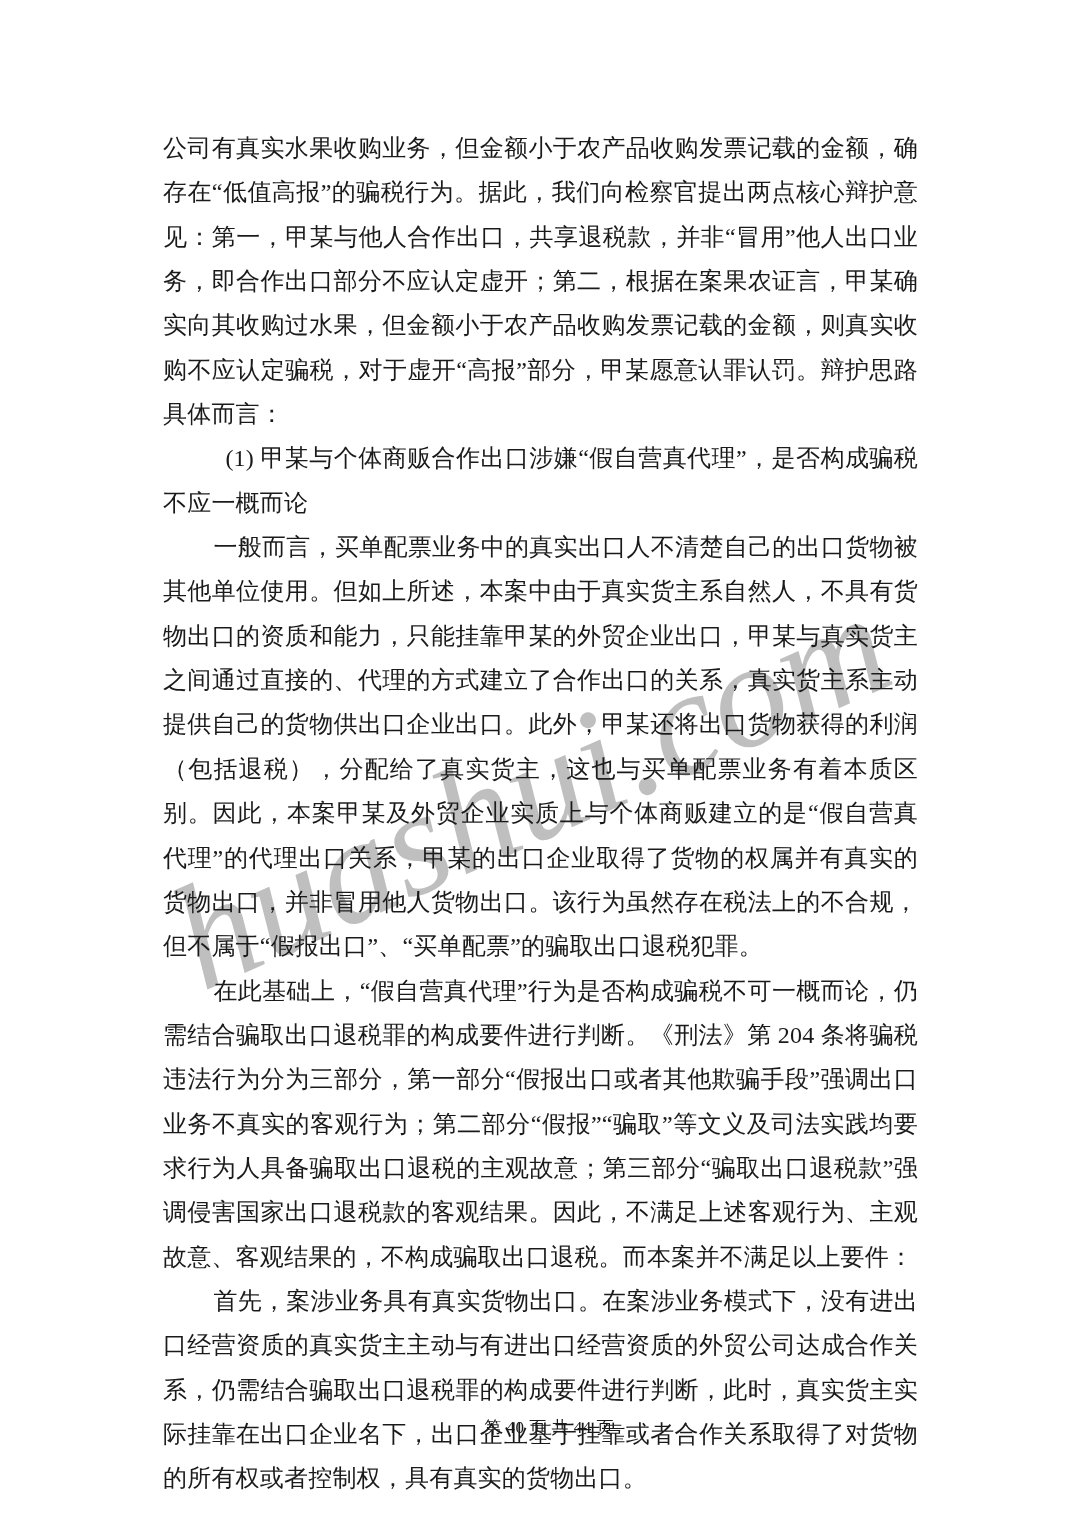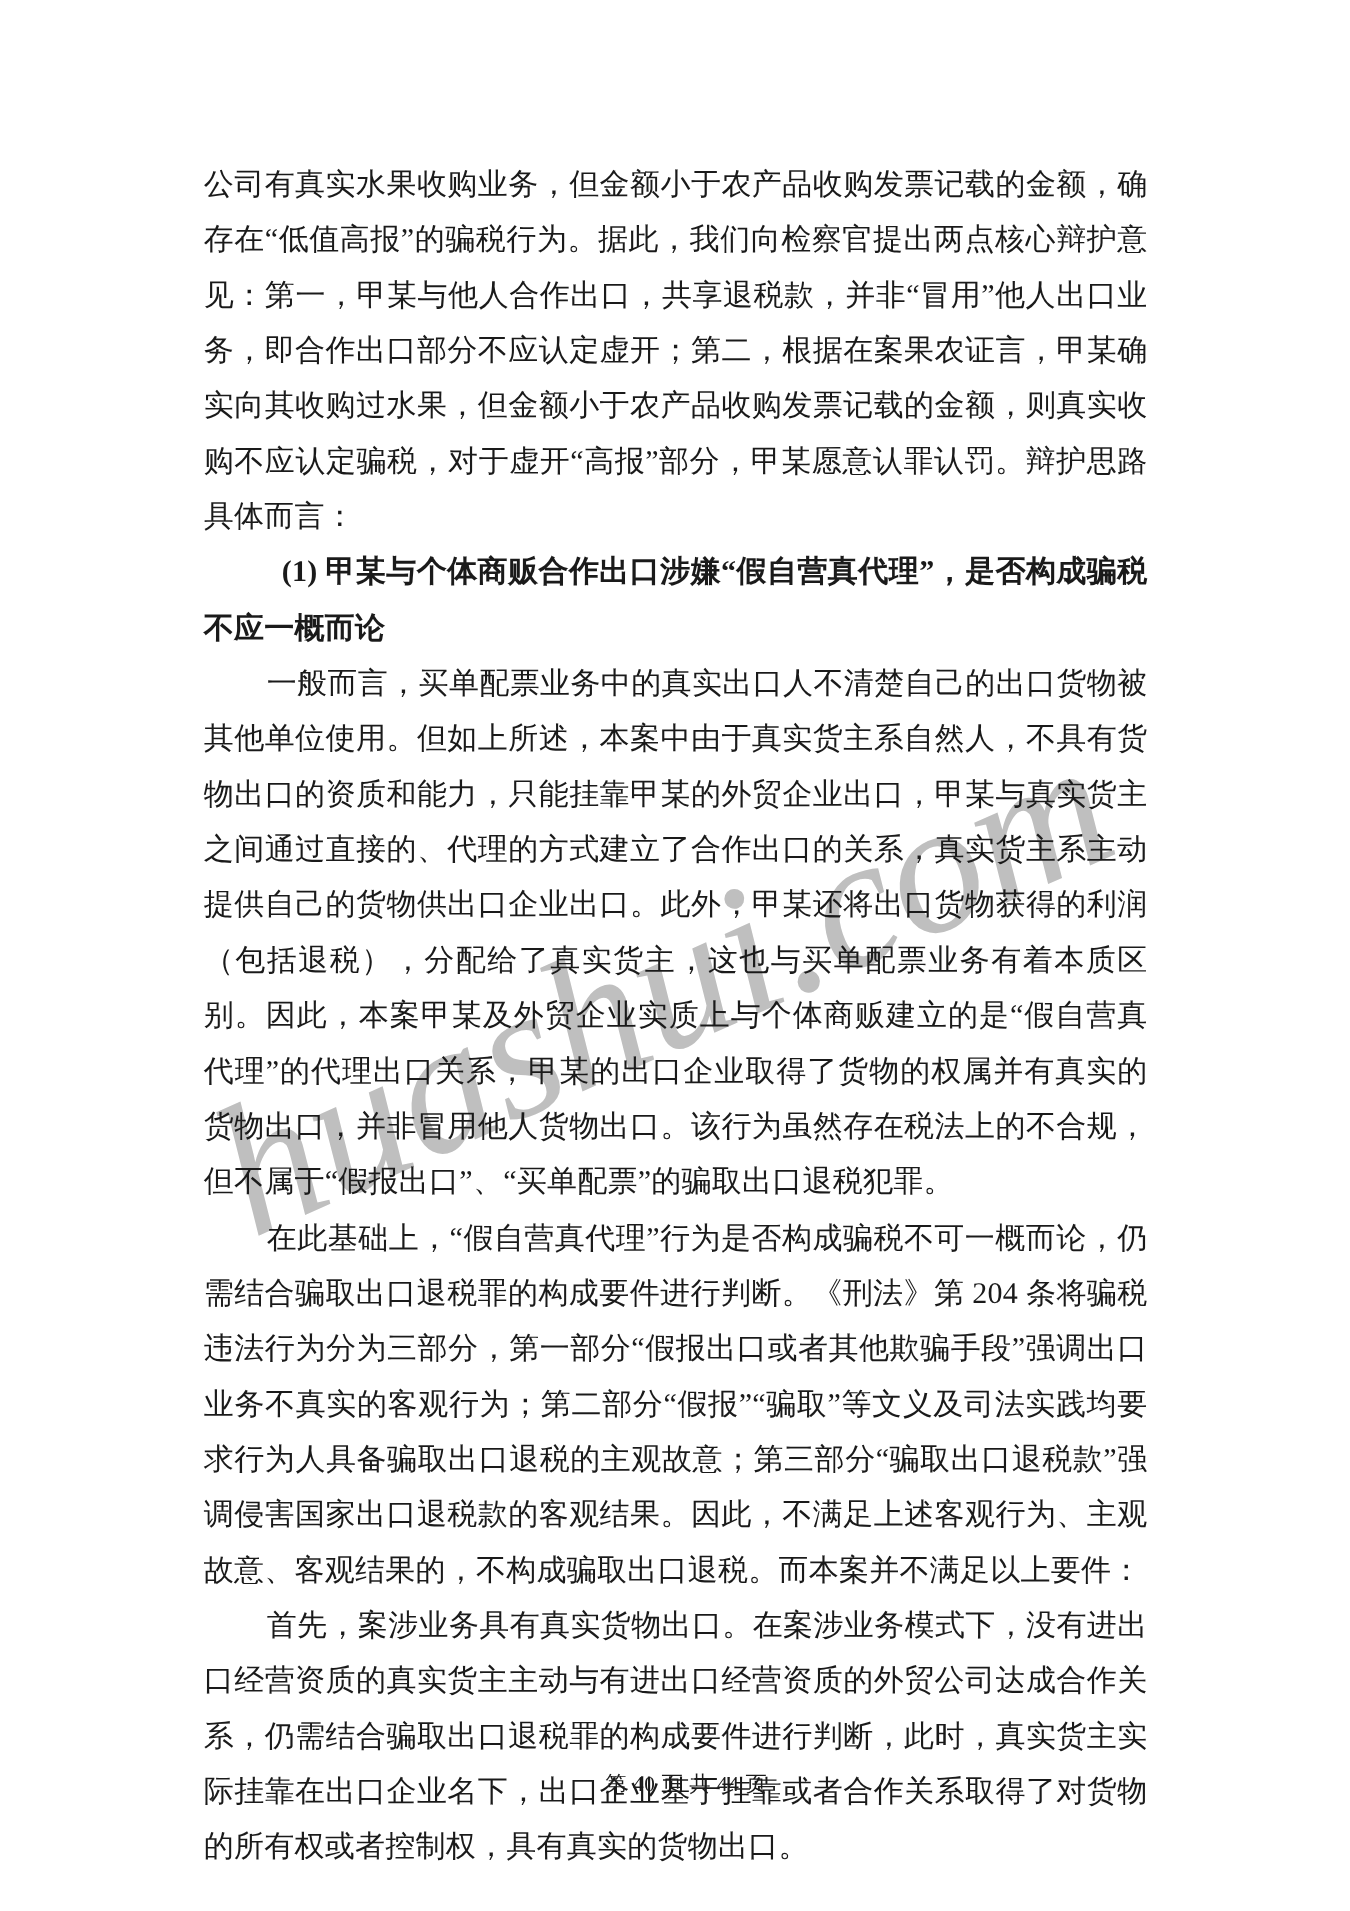--- a/index.html
+++ b/index.html
@@ -43,21 +43,21 @@
     letter-spacing: 0.2px;
   }
   .content p {
     margin: 0;
     padding: 0;
   }
   .content p.indent {
     text-indent: 2.1em;
   }
   .content p.heading {
-    font-weight: bold;
+    font-weight: normal;
     text-indent: 2.6em;
   }
   .footer {
     position: absolute;
     left: 0;
     right: 0;
     top: 1416px;
     text-align: center;
     font-size: 17px;
     z-index: 1;

